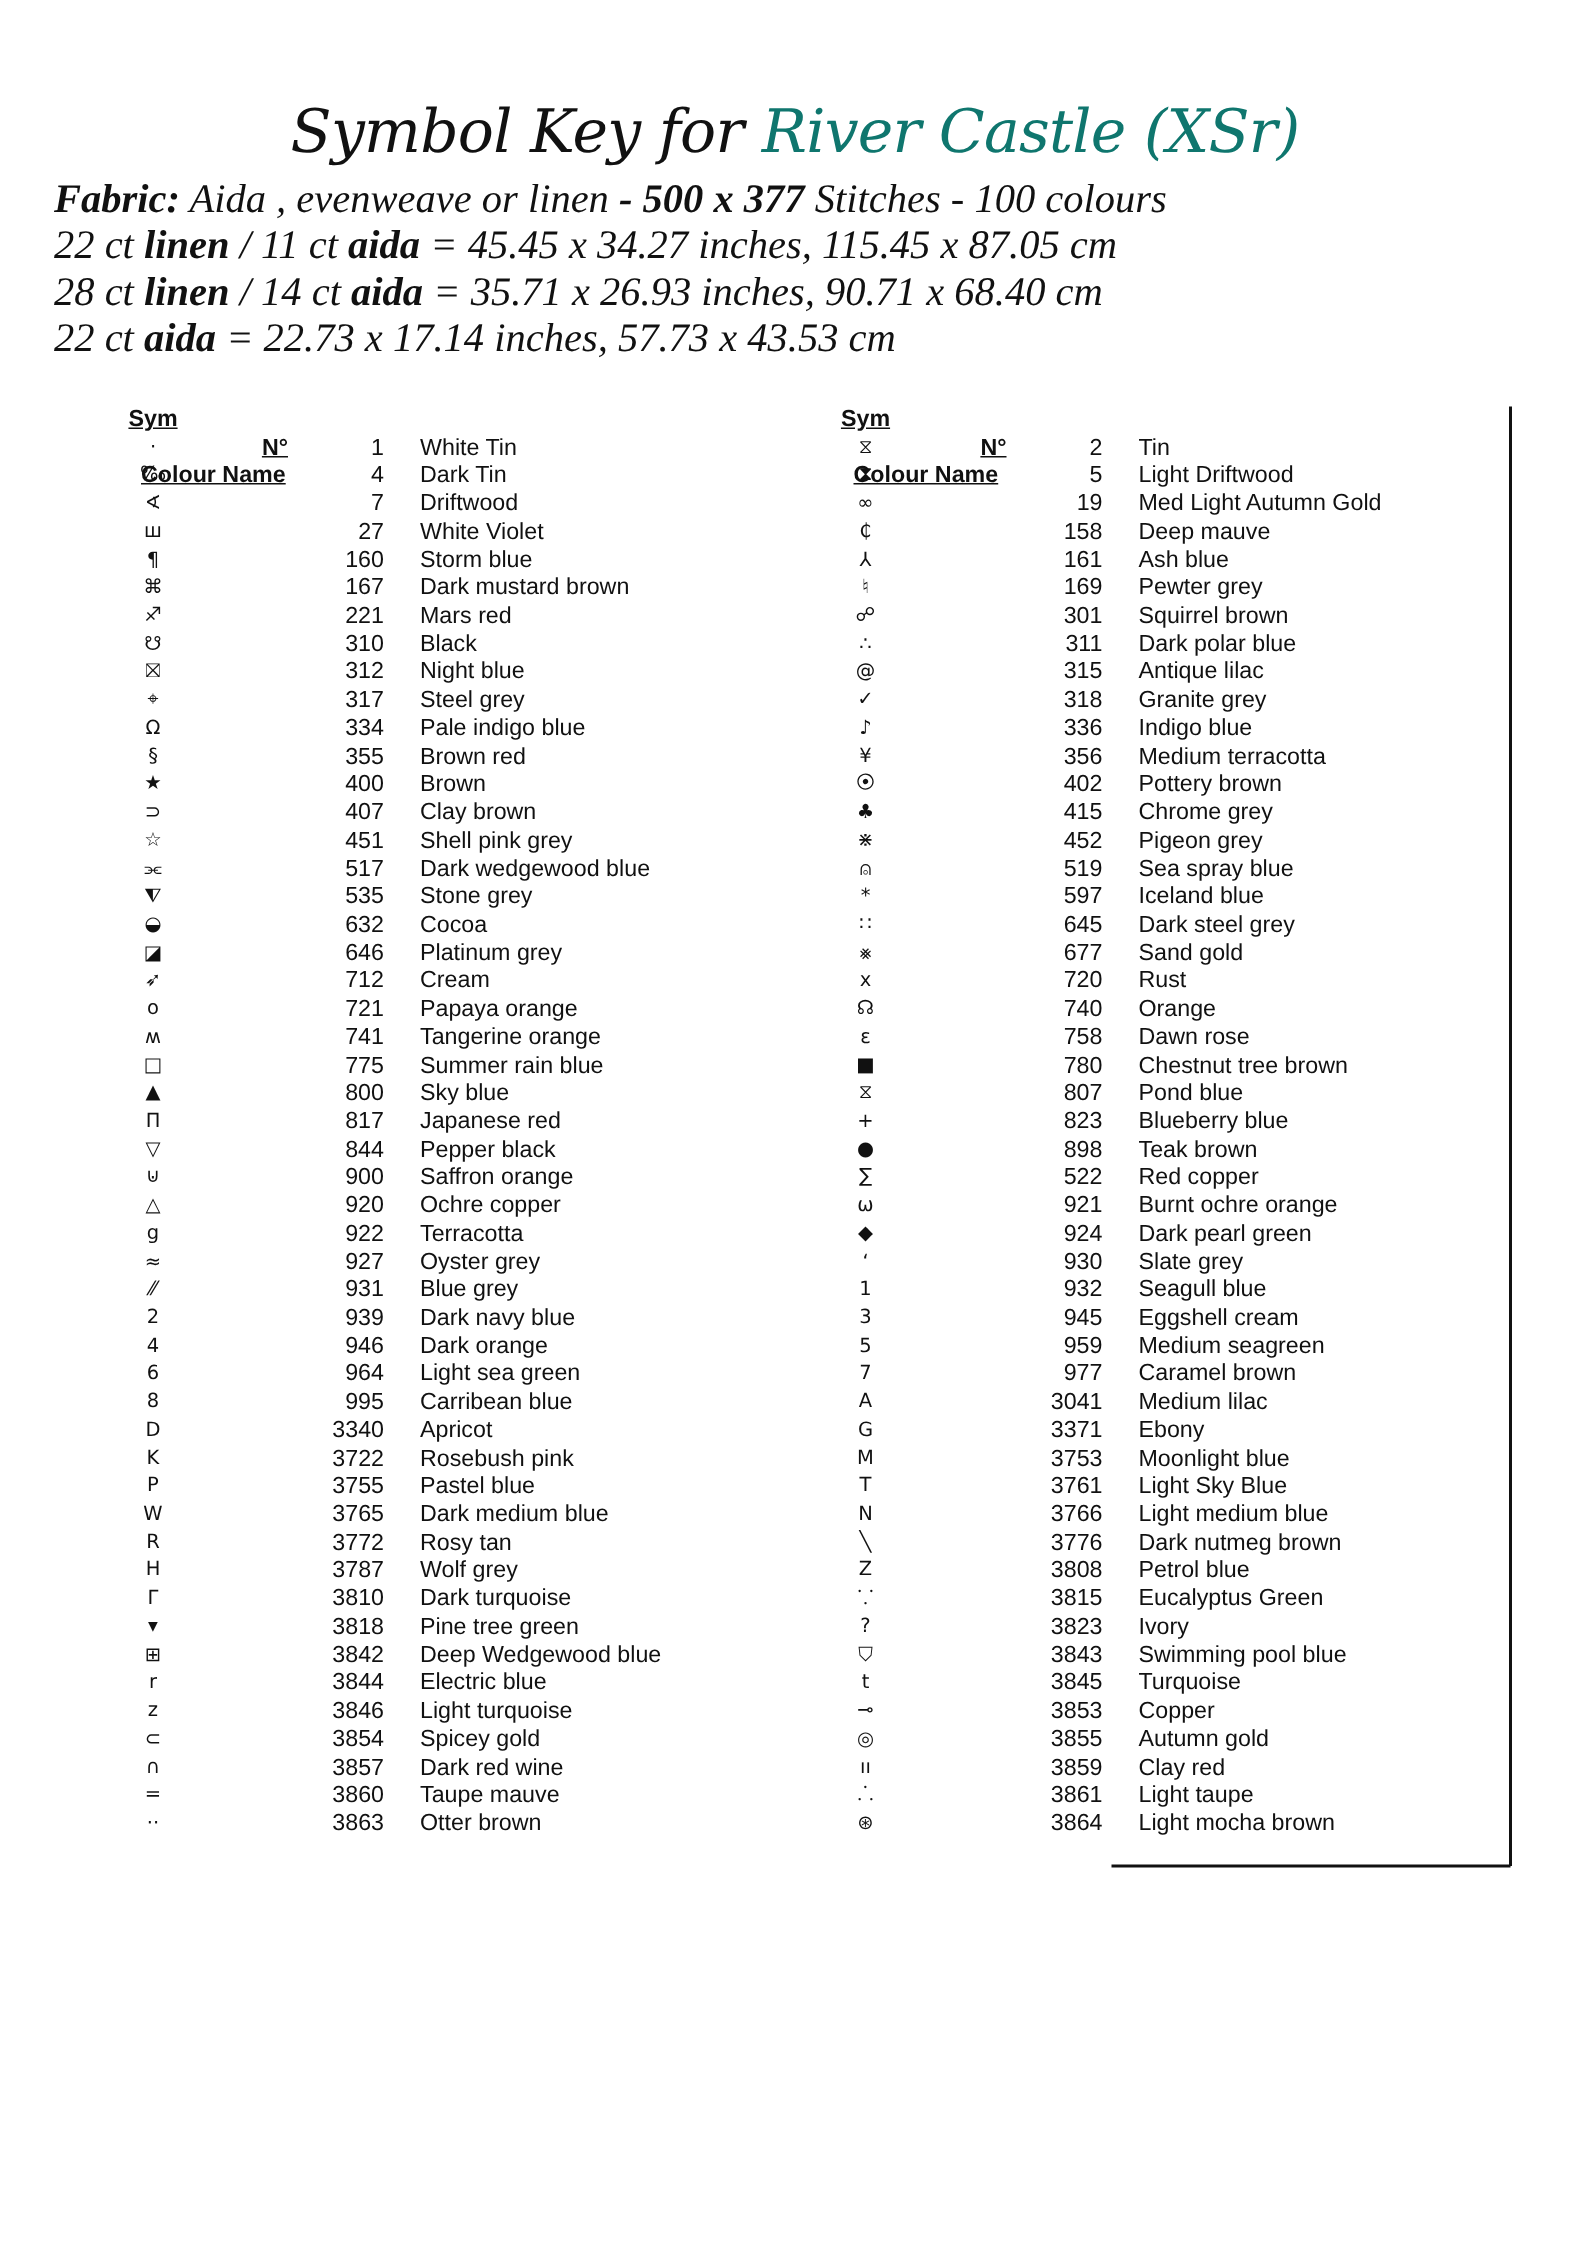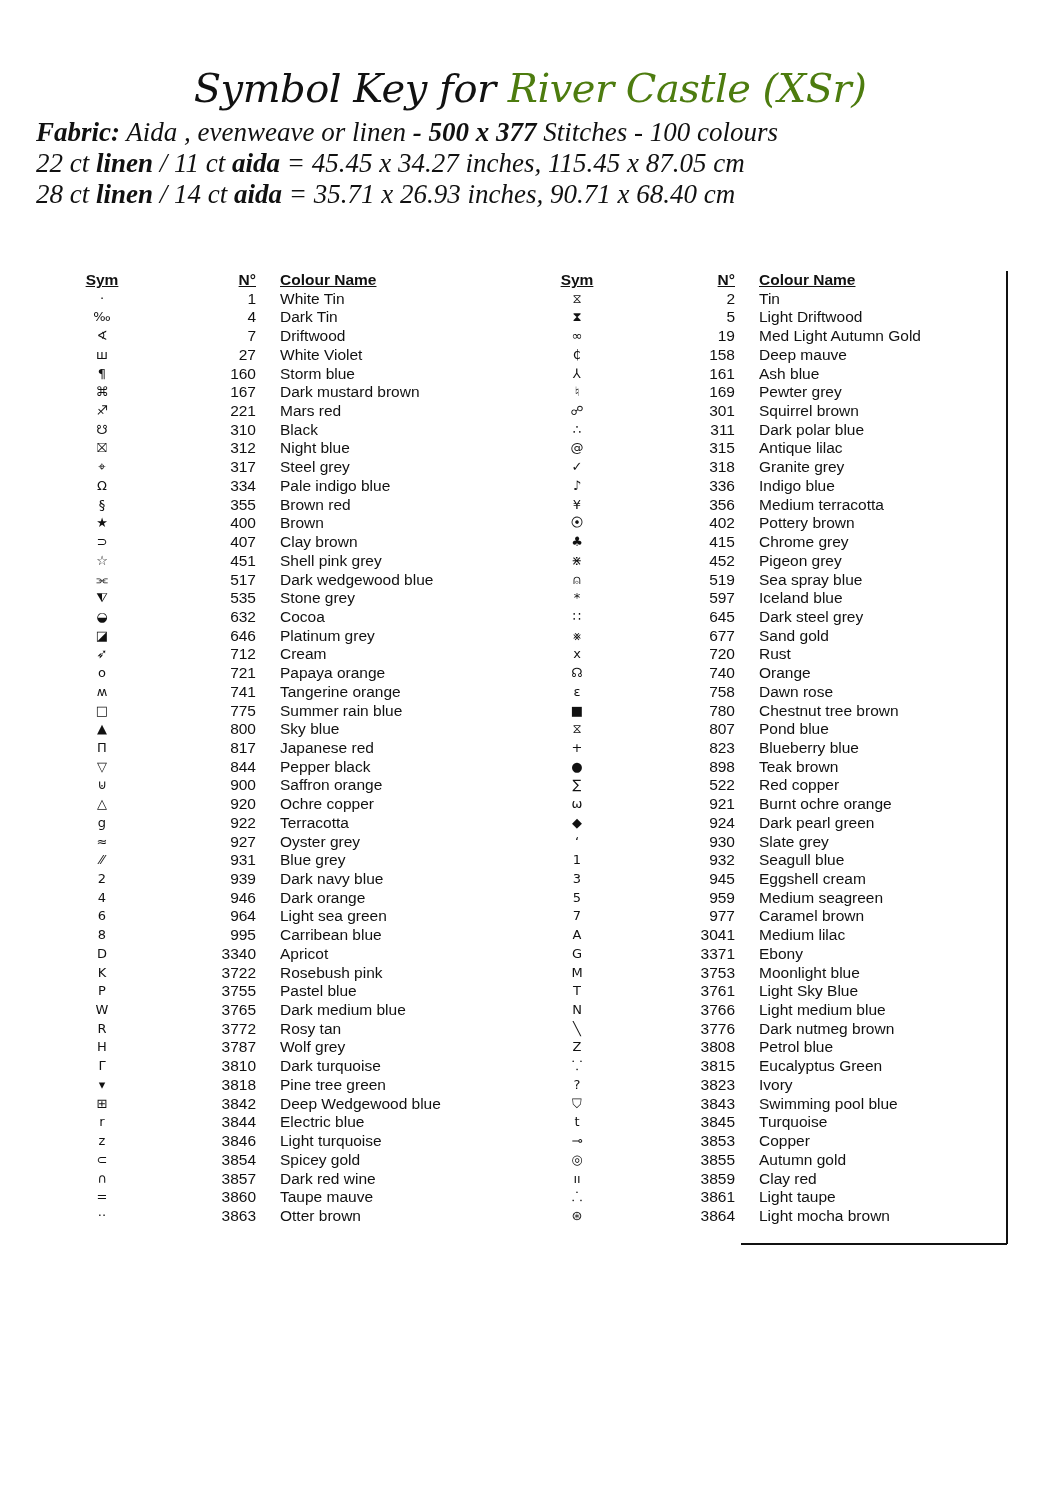--- a/index.html
+++ b/index.html
@@ -2,55 +2,56 @@
 <html><head>
 <meta charset="utf-8">
 <style>
   html, body { margin: 0; padding: 0; background: #ffffff; }
   body { width: 1060px; height: 1500px; position: relative; overflow: hidden; color: #111; }
   .title {
     position: absolute; top: 58px; left: 0; width: 1060px; text-align: center;
     font-family: "DejaVu Serif", serif; font-style: italic; font-size: 40px; line-height: 60px;
     letter-spacing: -0.5px;
   }
-  .title .accent { color: #4d7c0f; }
+  .title .accent { color: #0f766e; }
   .info {
     position: absolute; left: 36px; top: 117px; width: 1000px;
     font-family: "Liberation Serif", serif; font-style: italic; font-size: 27px; line-height: 31px;
   }
   .info .line { white-space: nowrap; }
   .info b { font-weight: bold; }
   .table {
     position: absolute; top: 271px;
     font-family: "Liberation Sans", sans-serif; font-size: 15.5px;
   }
   .table.left { left: 70px; }
   .table.right { left: 545px; }
   .row { height: 18.72px; line-height: 18.72px; display: flex; white-space: nowrap; }
   .c-sym { width: 64px; text-align: center; font-family: "DejaVu Sans", sans-serif; font-size: 13px; }
   .c-num { width: 122px; text-align: right; }
   .c-name { padding-left: 24px; }
   .table.right .c-num { width: 126px; }
-  .hdr { font-weight: bold; text-decoration: underline; }
+  .hdr { font-weight: bold; text-decoration: underline; flex-direction: column; }
   .hdr .c-sym { font-family: "Liberation Sans", sans-serif; font-size: 15.5px; }
   .rule-v { position: absolute; left: 1006px; top: 271px; width: 1.5px; height: 973px; background: #111; }
   .rule-h { position: absolute; left: 741px; top: 1243px; width: 266px; height: 1.5px; background: #111; }
 </style>
 </head>
 <body>
 
 <div class="title">
   <span>Symbol Key for</span>
   <span class="accent">River Castle (XSr)</span>
 </div>
 
 <div class="info">
   <div class="line"><b>Fabric:</b><span> Aida , evenweave or  linen </span><b>- 500 x 377</b><span> Stitches - 100 colours</span></div>
   <div class="line"><span>22 ct </span><b>linen</b><span> / 11 ct </span><b>aida</b><span> = 45.45 x 34.27 inches, 115.45 x 87.05 cm</span></div>
   <div class="line"><span>28 ct </span><b>linen</b><span> / 14 ct </span><b>aida</b><span> = 35.71 x 26.93 inches, 90.71 x 68.40 cm</span></div>
+  <div class="line"><span>22 ct </span><b>aida</b><span> = 22.73 x 17.14 inches, 57.73 x 43.53 cm</span></div>
 </div>
 
 <div class="table left" id="left-table">
   <div class="row hdr">
     <span class="c-sym">Sym</span>
     <span class="c-num">N°</span>
     <span class="c-name">Colour Name</span>
   </div>
 <div class="row">
       <span class="c-sym">·</span>

